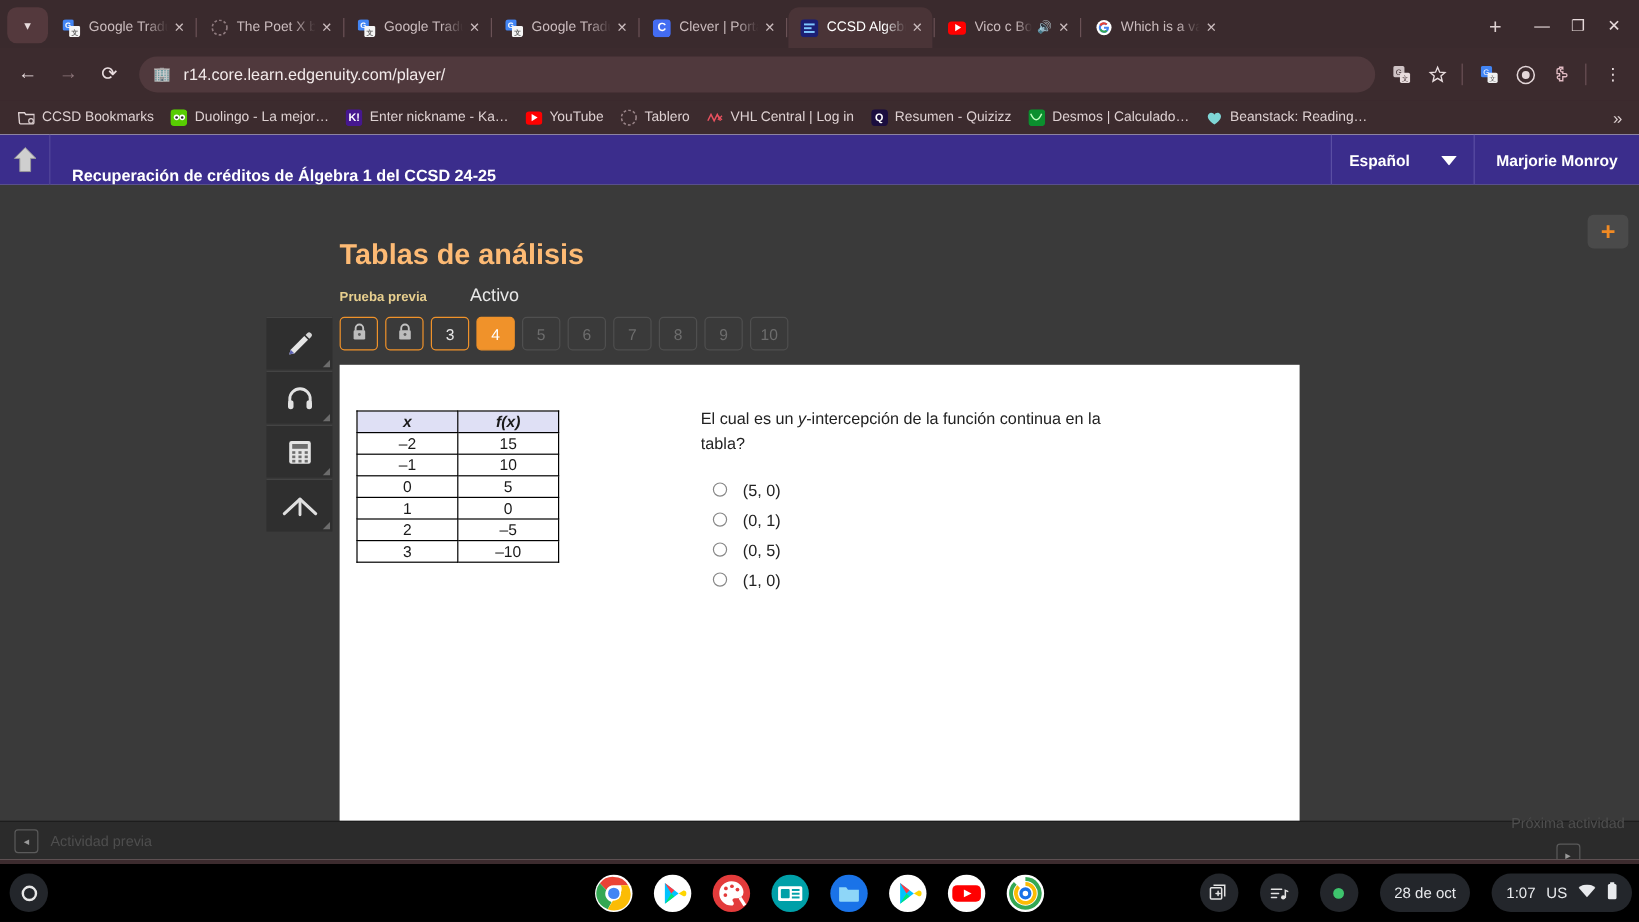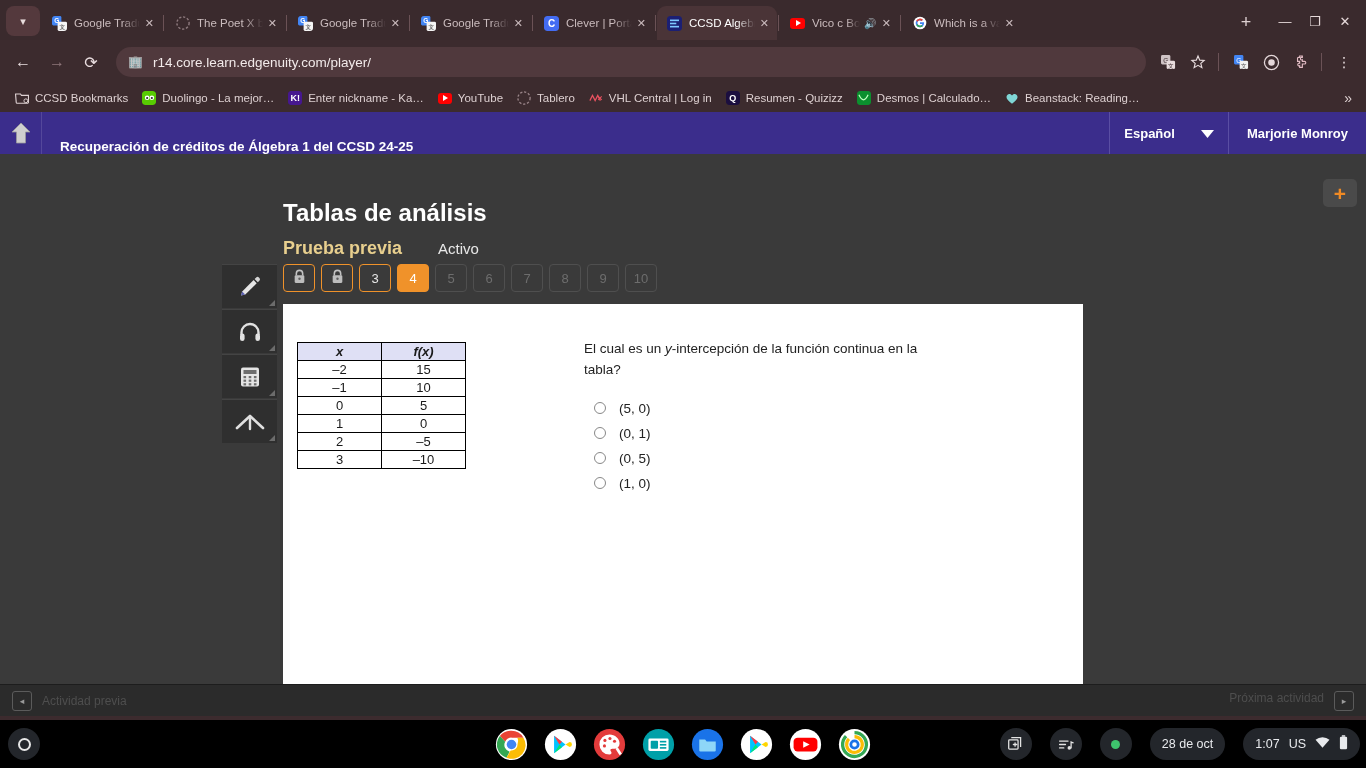--- a/index.html
+++ b/index.html
@@ -109,24 +109,24 @@
     display: flex; align-items: center; padding: 0 14px; font-size: 13px;
     font-weight: bold; border-left: 1px solid #5a4ea3; border-right: 1px solid #5a4ea3;
     gap: 26px;
   }
   .user-name { display: flex; align-items: center; padding: 12px 18px; font-size: 13px; font-weight: bold; }
 
   .lesson-area { position: relative; height: 562px; background: #3a3a3a; }
 
   .lesson-title {
     position: absolute; left: 283px; top: 45px;
-    font-size: 24px; font-weight: bold; color: #ffffff;
+    font-size: 24px; font-weight: bold; color: #fdba74;
   }
   .lesson-sub { position: absolute; left: 283px; top: 84px; display: flex; align-items: baseline; }
-  .lesson-sub .assess { font-size: 18px; font-weight: bold; color: #e8cf8e; }
+  .lesson-sub .assess { font-size: 11px; font-weight: bold; color: #e8cf8e; }
   .lesson-sub .state { font-size: 15px; color: #e8e8e8; margin-left: 36px; }
 
   .plus-btn {
     position: absolute; right: 9px; top: 25px;
     width: 34px; height: 28px; background: #4a4a4a; border-radius: 5px;
     display: flex; align-items: center; justify-content: center;
     color: #f08a24; font-size: 21px; font-weight: bold; line-height: 1;
   }
 
   
@@ -187,21 +187,21 @@
     background: #2b2b2b; border-top: 1px solid #1d1d1d;
     display: flex; align-items: center; padding: 0 12px;
   }
   .foot-btn {
     width: 20px; height: 20px; border: 1px solid #5b5b5b; border-radius: 3px;
     display: flex; align-items: center; justify-content: center;
     color: #9a9a9a; font-size: 9px; flex: none;
   }
   .foot-label { font-size: 12px; color: #4e4e4e; }
   .foot-left { display: flex; align-items: center; gap: 10px; }
-  .foot-right { display: flex; align-items: flex-start; gap: 10px; margin-left: auto; }
+  .foot-right { display: flex; align-items: center; gap: 10px; margin-left: auto; flex-direction: column; }
 
   
   .shelf {
     position: absolute; left: 0; bottom: 0; width: 1366px; height: 48px;
     background: #000; display: flex; align-items: center;
   }
   .launcher {
     position: absolute; left: 8px; width: 32px; height: 32px; border-radius: 50%;
     background: #23262b; display: flex; align-items: center; justify-content: center;
   }

